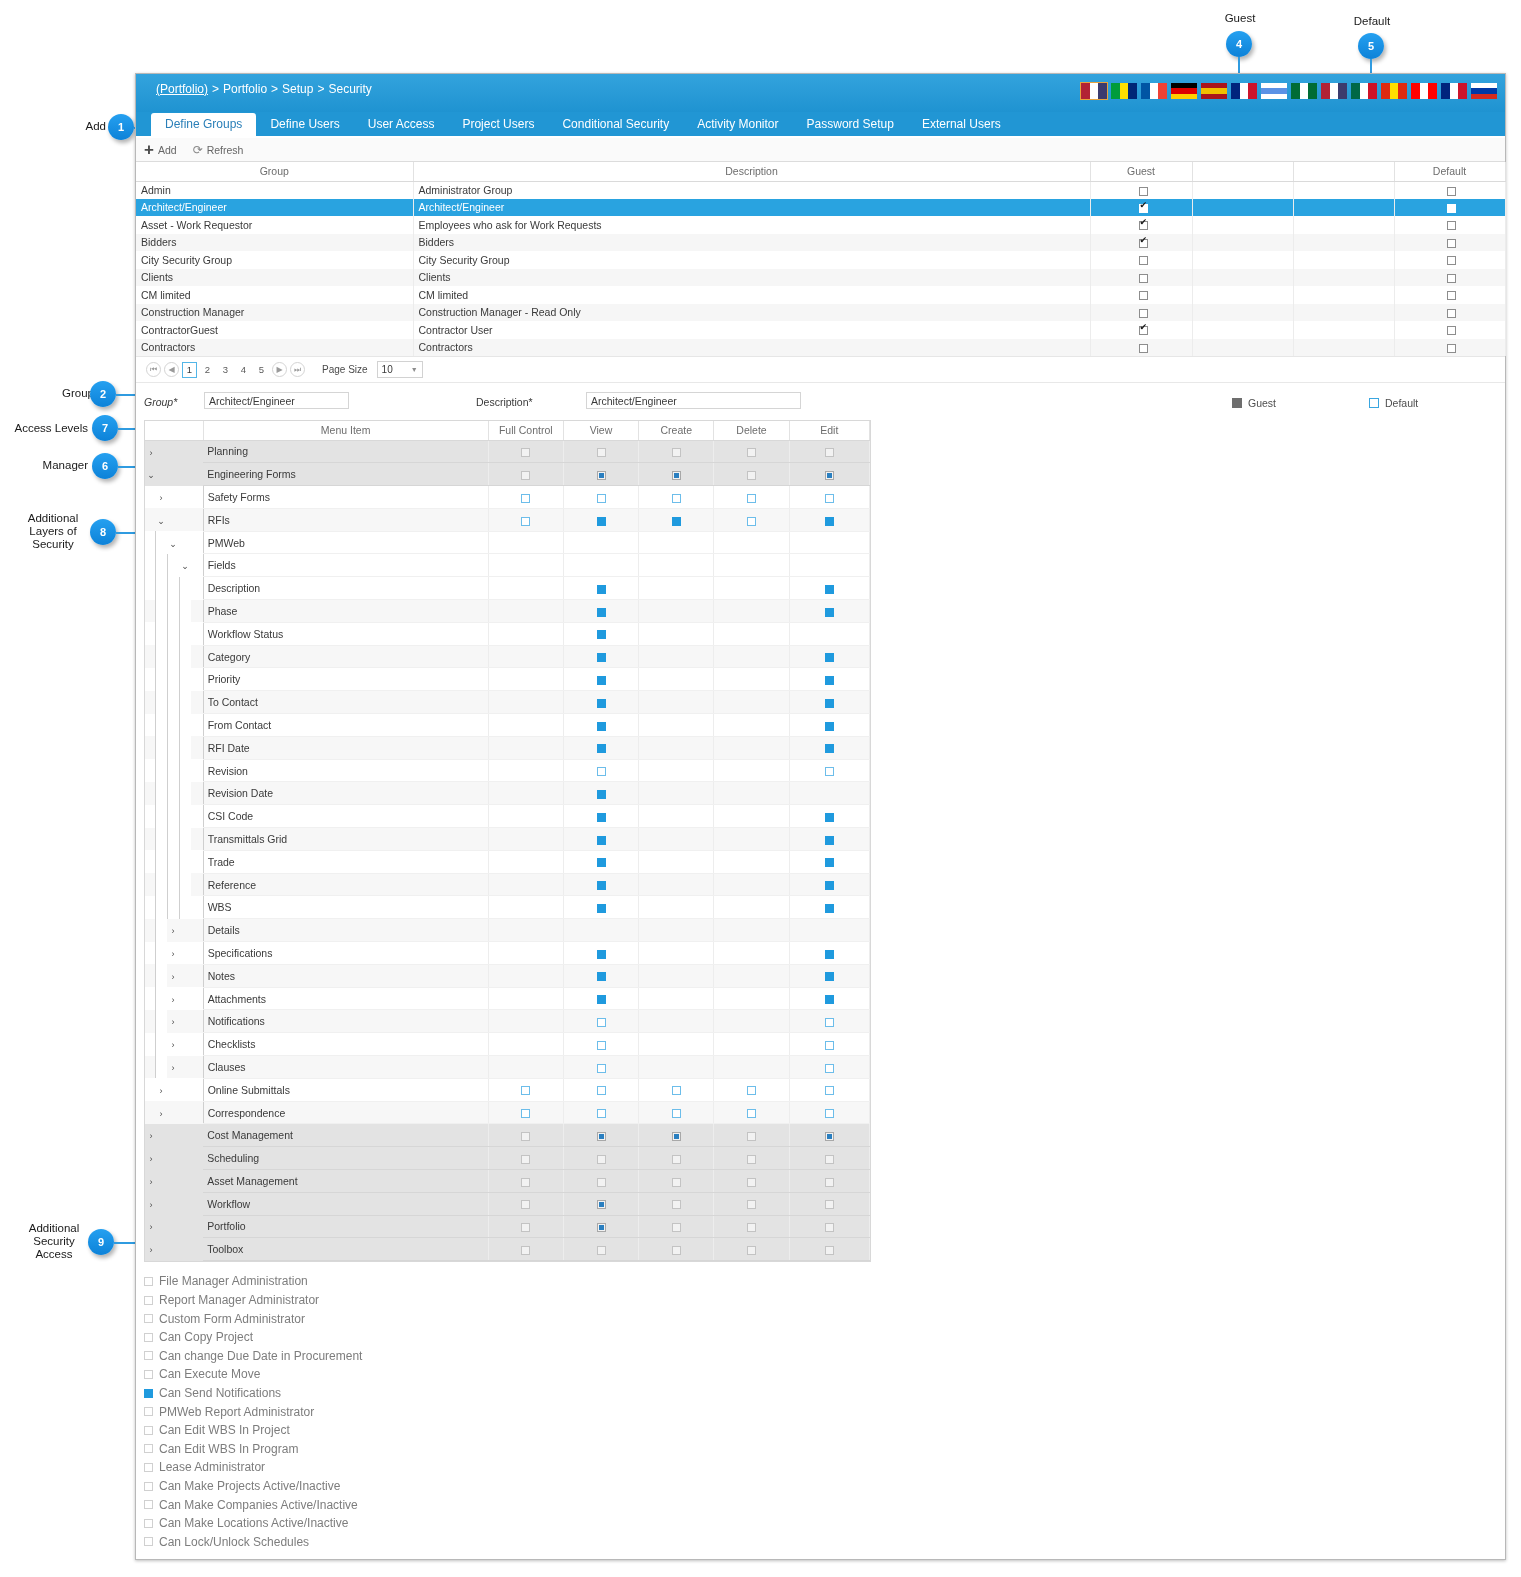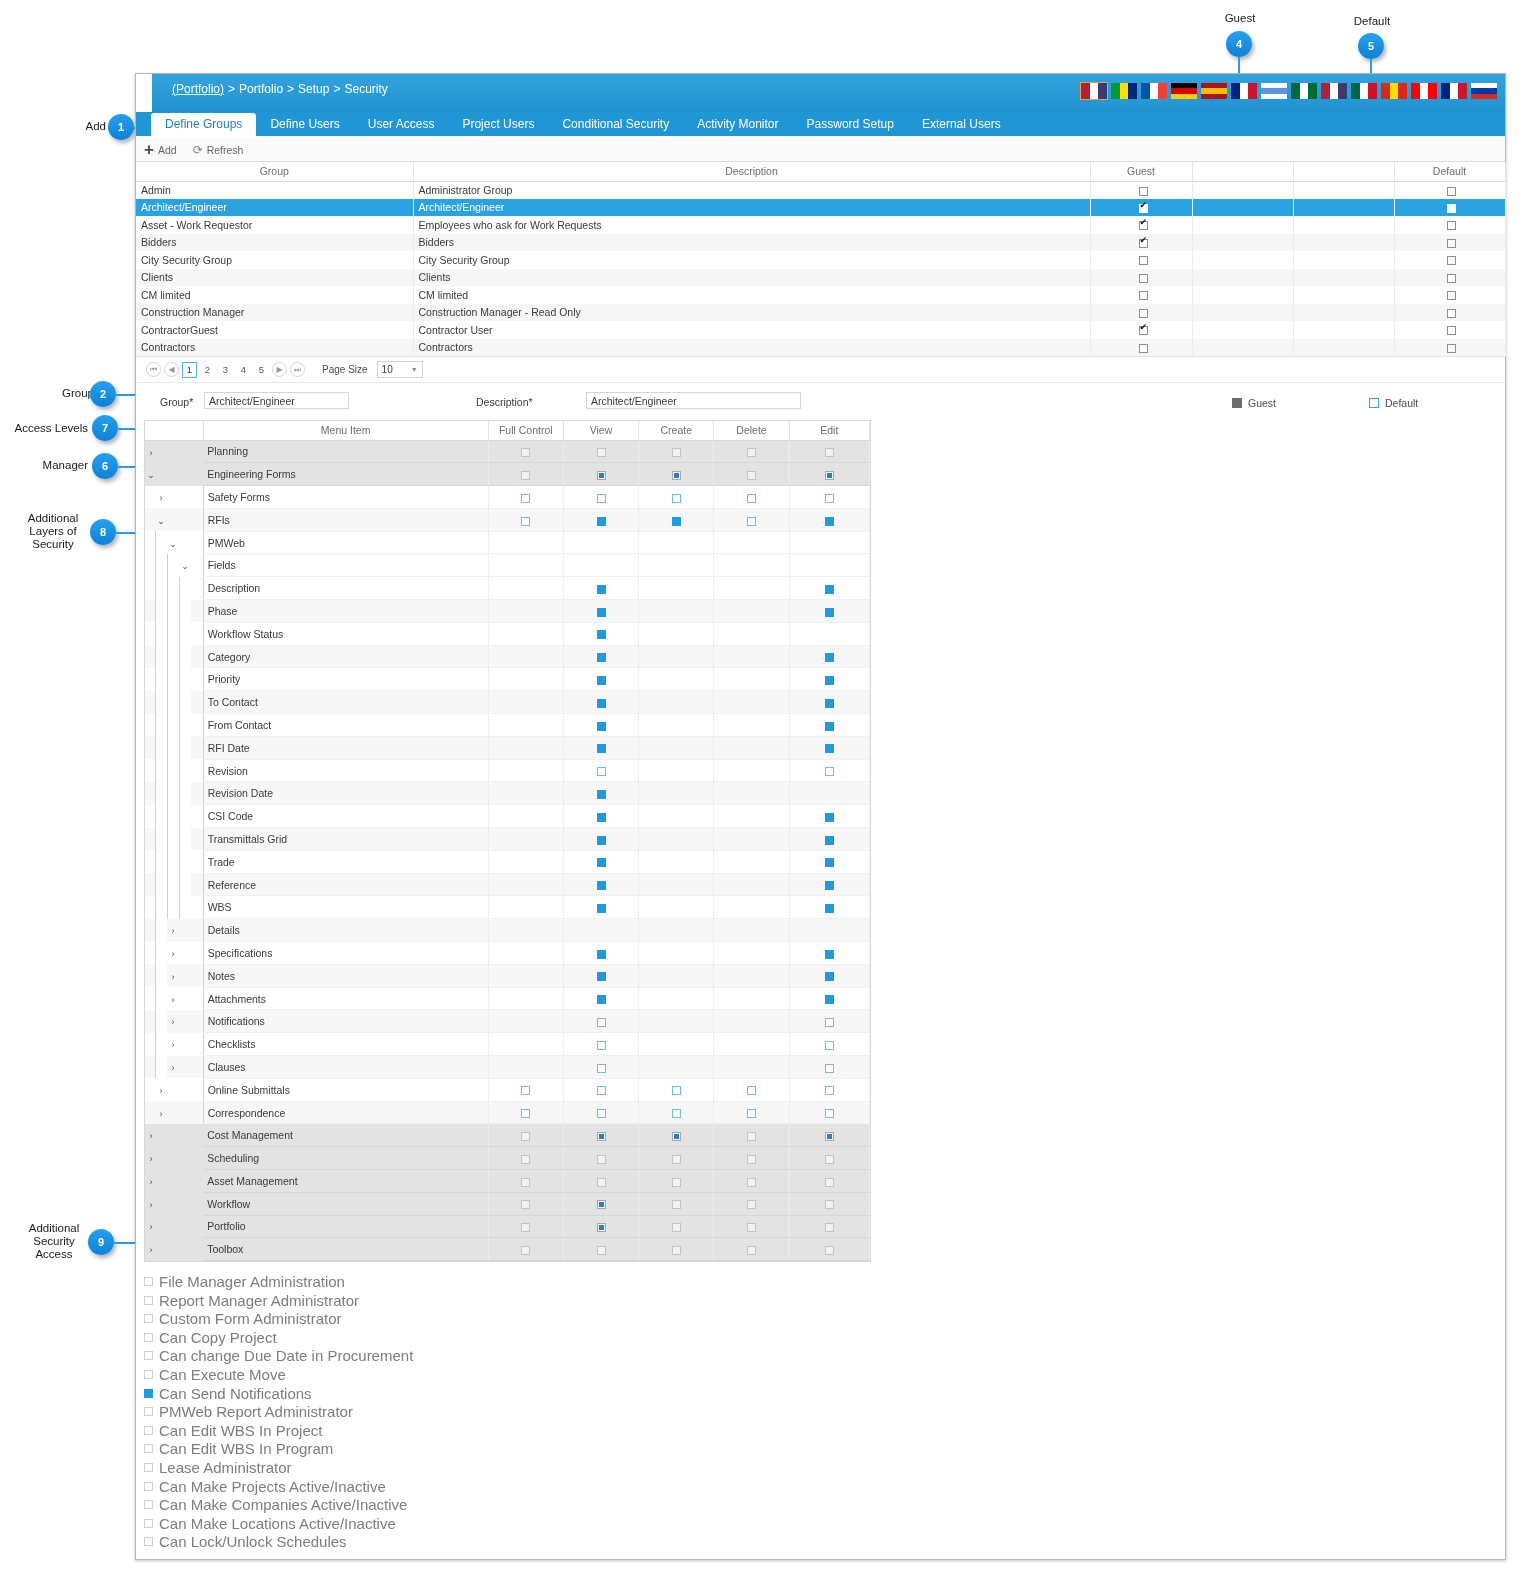--- a/index.html
+++ b/index.html
@@ -47,21 +47,20 @@
     border:1px solid #b8b8b8;
     box-shadow:0 1px 3px rgba(0,0,0,0.25);
   }
 
   
   .topbar {
     height:38px;
     background:#2196d4;
     background:linear-gradient(180deg,#33a3dd 0%,#1f93d1 100%);
     position:relative;
-    margin-left:16px;
   }
   .breadcrumb {
     position:absolute; left:20px; top:8px;
     color:#ffffff; font-size:12px;
   }
   .breadcrumb .crumb-link { text-decoration:underline; }
   .breadcrumb .sep { margin:0 4px; }
 
   .flagstrip { position:absolute; right:8px; top:9px; display:flex; gap:4px; align-items:center;}
   .flag { width:26px; height:16px; display:block; }
@@ -194,21 +193,21 @@
   .pb.empty-blue { border:1.3px solid #6cbdea; background:#fff; }
   .pb.full-blue  { background:#1f9ade; border:1px solid #1f9ade; }
   .pb.dis-empty  { border:1px solid #c3c3c3; background:#f2f2f2; }
   .pb.dis-filled { border:1px solid #a8a8a8; background:#f2f2f2; position:relative; }
   .pb.dis-filled::after{ content:""; position:absolute; left:1px; top:1px; width:5px;height:5px;
                          background:#2a7fc0; }
 
   
   .seclist { padding:10px 0 0 8px; }
   .secitem { display:flex; align-items:center; gap:6px; height:18.6px; }
-  .secitem .lbl { font-size:15px; color:#7d7d7d; }
+  .secitem .lbl { font-size:12px; color:#7d7d7d; }
   .sb { width:9px; height:9px; border:1px solid #d0d0d0; background:#fff; display:inline-block; }
   .sb.on { background:#1f9ade; border:1px solid #1f9ade; }
 </style>
 </head>
 <body>
 
 <div>
 
   <div class="callout-label" style="left:1205px;top:12px;width:70px;">Guest</div>
   <div class="callout-badge" style="left:1226px;top:31px;">4</div>
@@ -412,21 +411,21 @@
     <div class="pg">▶</div>
     <div class="pg">⏭</div>
     <div class="pagesize-label">Page Size</div>
     <div class="pagesize-box">
       <span>10</span>
       <span class="cav">▼</span>
     </div>
   </div>
 
   <div class="formrow">
-    <div class="fld-label" style="left:24px;">Group*</div>
+    <div class="fld-label" style="left:8px;font-style:italic;">Group*</div>
     <div class="fld-input" style="left:68px;width:145px;">Architect/Engineer</div>
 
     <div class="fld-label" style="left:340px;">Description*</div>
     <div class="fld-input" style="left:450px;width:215px;">Architect/Engineer</div>
 
     <div class="flagchk" style="left:1096px;">
       <span class="chk-gray"></span>
       <span class="lbl">Guest</span>
     </div>
     <div class="flagchk" style="left:1233px;">

